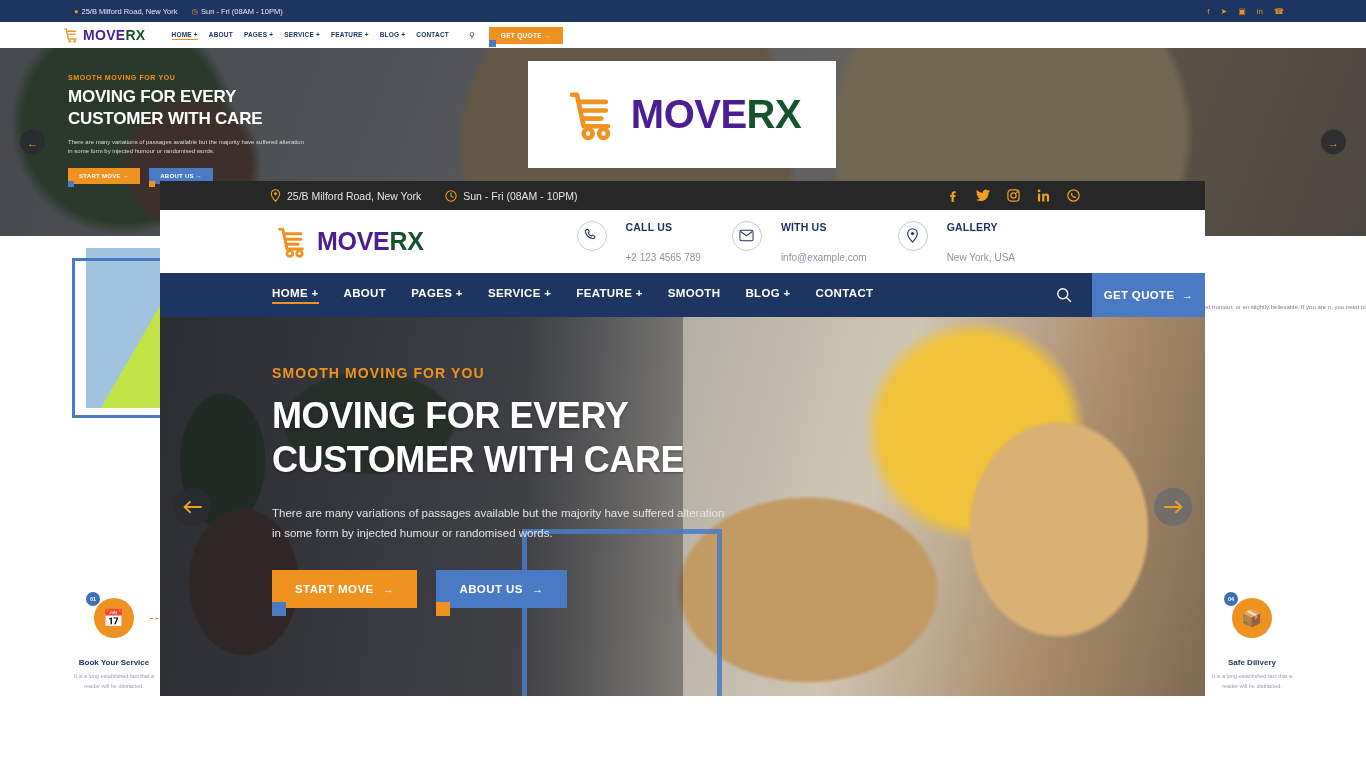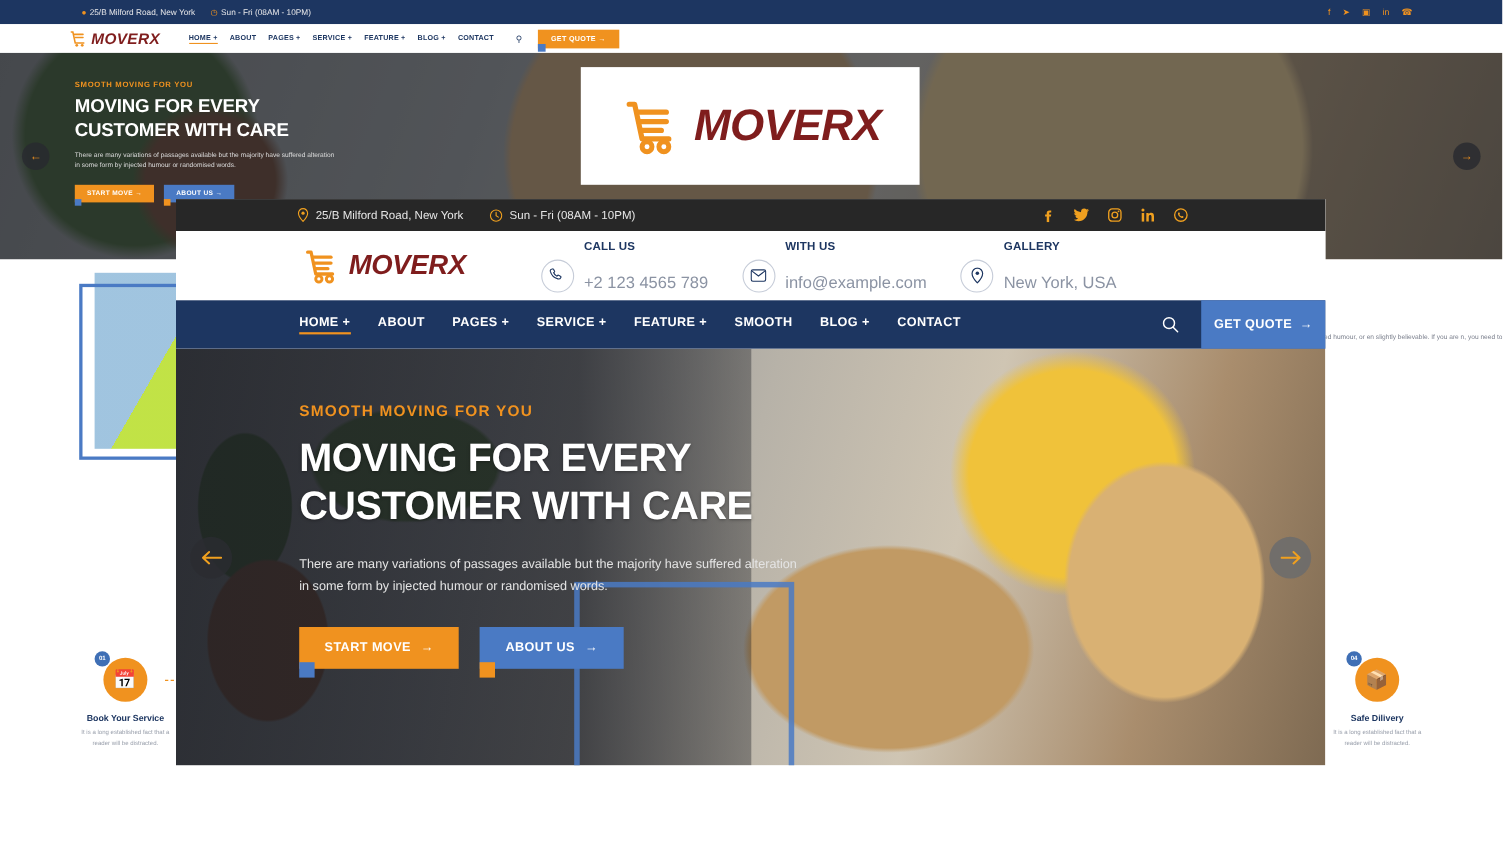--- a/index.html
+++ b/index.html
@@ -18,21 +18,21 @@
   .bg-topbar .bg-tb-inner { width:1366px; display:flex; align-items:center; }
   .bg-tb-left { display:flex; gap:14px; margin-left:62px; }
   .bg-tb-item { color:#e8e8ea; font-size:7.5px; display:flex; align-items:center; gap:3px; }
   .bg-tb-item .ic { color:#f0921f; font-size:7.5px; }
   .bg-tb-social { margin-left:auto; display:flex; gap:11px; margin-right:70px; }
   .bg-tb-social span { color:#f0921f; font-size:8px; }
 
   .bg-nav { height:26px; background:#ffffff; display:flex; align-items:center; }
   .bg-logo { margin-left:62px; display:flex; align-items:center; gap:4px; }
   .bg-logo .lg-txt { font-size:14px; font-weight:bold; letter-spacing:.3px; }
-  .lg-a { color:#7f1d1d;font-style:italic; } .lg-b { color:#7f1d1d;font-style:italic; }
+  .lg-a { color:#4c1d95; } .lg-b { color:#14532d; }
   .bg-menu { display:flex; gap:11px; margin-left:26px; }
   .bg-menu a { color:#1d3661; font-size:6.5px; font-weight:bold; text-decoration:none; letter-spacing:.2px;}
   .bg-menu a.active { border-bottom:1.5px solid #f0921f; padding-bottom:1px; }
   .bg-search { margin-left:20px; color:#1d3661; font-size:8px; }
   .bg-quote { margin-left:14px; background:#f0921f; color:#fff; font-size:6.5px;
               font-weight:bold; padding:5px 12px; position:relative; letter-spacing:.3px;}
   .bg-quote::after{content:"";position:absolute;left:0;bottom:-3px;width:7px;height:7px;background:#4a7ac4;}
 
   .bg-hero { position:relative; height:188px; overflow:hidden; }
   .bg-hero-img { position:absolute; inset:0;
@@ -69,21 +69,21 @@
   .bg-abt-p { color:#7a7f8c; font-size:6px; line-height:1.75; margin-top:10px; }
   .bg-abt-li { color:#5a6070; font-size:6px; margin-top:7px; }
 
   .bg-feat { position:absolute; top:598px; left:0; width:1366px; display:flex; }
   .bg-feat-col { width:228px; text-align:center; position:relative; }
   .bg-circ { width:40px; height:40px; border-radius:50%; background:#f0921f; margin:0 auto;
              display:flex; align-items:center; justify-content:center; color:#fff; font-size:17px; position:relative;}
   .bg-badge { position:absolute; top:-6px; left:-8px; width:14px; height:14px; border-radius:50%;
               background:#3f6fb5; color:#fff; font-size:5.5px; display:flex; align-items:center;
               justify-content:center; font-weight:bold; }
-  .bg-feat-h { color:#1d3661; font-size:8px; font-weight:bold; margin-top:10px; }
+  .bg-feat-h { color:#1d3661; font-size:8px; font-weight:bold; margin-top:20px; }
   .bg-feat-p { color:#9aa0ac; font-size:5.5px; line-height:1.8; margin-top:5px; padding:0 28px; }
   .bg-dash { position:absolute; top:20px; left:150px; width:80px; border-top:1px dashed #f0921f; }
 
   
   .logo-panel { position:absolute; left:528px; top:61px; width:308px; height:107px;
                 background:#ffffff; display:flex; align-items:center; justify-content:center;
                 gap:14px; z-index:5; }
   .logo-panel .cart { width:54px; height:54px; }
   .logo-panel .ltxt { font-size:40px; font-weight:bold; letter-spacing:-.5px; }
 
@@ -96,25 +96,25 @@
   .fg-tb-item { color:#e6e6e6; font-size:10.5px; display:flex; align-items:center; gap:6px; }
   .fg-tb-item svg { flex:none; }
   .fg-tb-social { margin-left:auto; display:flex; gap:17px; margin-right:125px; }
   .fg-tb-social a { color:#f0a01f; font-size:12px; text-decoration:none;
                     display:flex; align-items:center; justify-content:center; }
 
   .fg-mid { height:63px; background:#fff; display:flex; align-items:center; }
   .fg-logo { margin-left:114px; display:flex; align-items:center; gap:9px; }
   .fg-logo .ltxt { font-size:25px; font-weight:bold; letter-spacing:-.3px; }
   .fg-contacts { margin-left:auto; display:flex; gap:31px; margin-right:190px; }
-  .fg-ci { display:flex; align-items:flex-end; gap:9px; }
+  .fg-ci { display:flex; align-items:flex-start; gap:19px; }
   .fg-ci-circ { width:30px; height:30px; border-radius:50%; border:1px solid #c6ccd8;
                 display:flex; align-items:center; justify-content:center; }
   .fg-ci-t { font-size:10.5px; font-weight:bold; color:#1d3661; letter-spacing:.2px; }
-  .fg-ci-v { font-size:15px; color:#8b93a3; margin-top:19px; }
+  .fg-ci-v { font-size:10px; color:#8b93a3; margin-top:19px; }
 
   .fg-nav { height:44px; background:#1d3661; display:flex; align-items:center; }
   .fg-menu { display:flex; gap:25px; margin-left:112px; }
   .fg-menu a { color:#fff; font-size:11.5px; font-weight:bold; text-decoration:none;
                letter-spacing:.35px; padding-bottom:3px; }
   .fg-menu a.active { color:#fff; border-bottom:2px solid #f0921f; }
   .fg-nav-right { margin-left:auto; display:flex; align-items:center; height:44px; }
   .fg-search-btn { color:#fff; font-size:14px; margin-right:20px; display:flex; }
   .fg-quote { background:#4a7ac4; color:#fff; font-size:11.5px; font-weight:bold;
               height:44px; width:113px; display:flex; align-items:center; justify-content:center;

